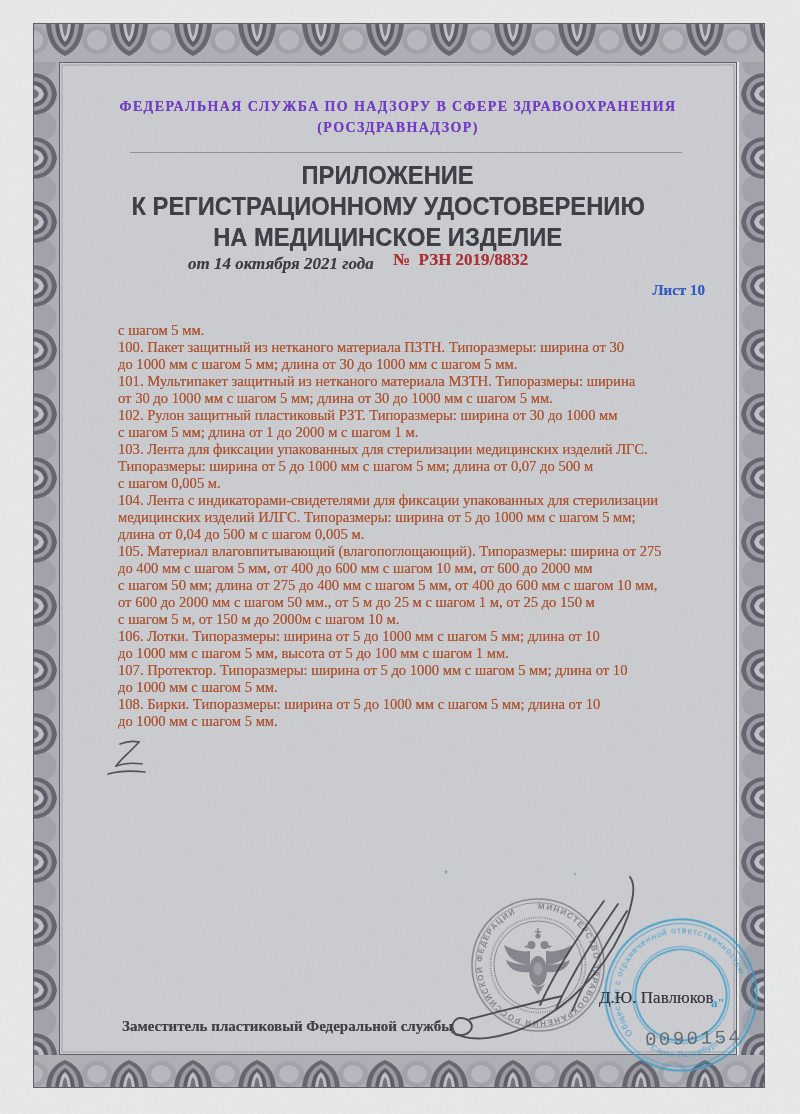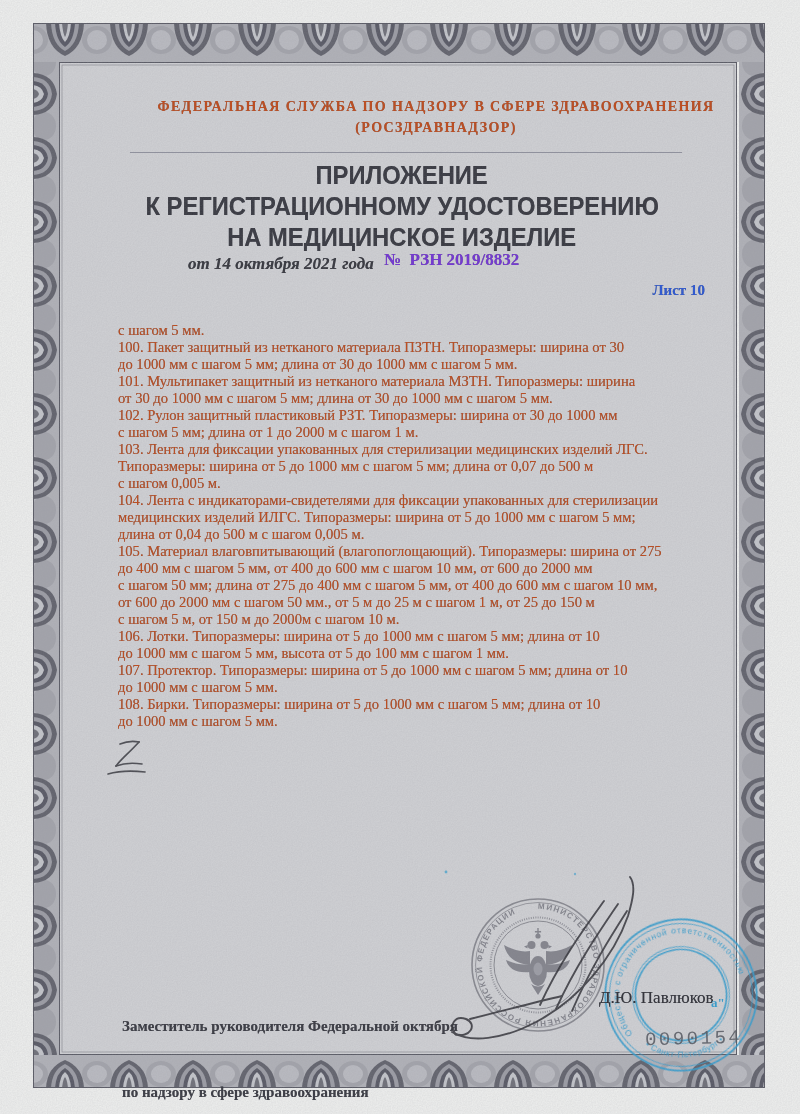--- a/index.html
+++ b/index.html
@@ -2,29 +2,29 @@
 <html><head>
 <meta charset="utf-8">
 <style>
   html,body{margin:0;padding:0;}
   body{background:#e9eae8;font-family:"Liberation Serif", serif;}
   .page{position:relative;width:800px;height:1114px;background:#f5f6f4;overflow:hidden;margin:0 auto;}
   .abs{position:absolute;}
   .layer{position:absolute;left:0;top:0;width:800px;height:1114px;}
   .content{position:absolute;left:0;top:0;width:800px;height:1114px;z-index:10;}
   .softtext{text-shadow:0 0 .5px rgba(45,46,54,.6);}
-  .org-block{left:59px;top:96px;width:678px;text-align:center;color:#c2410c;
-             font-weight:bold;font-size:14px;letter-spacing:1.4px;line-height:21px;margin-left:38px;}
+  .org-block{left:59px;top:96px;width:678px;text-align:center;color:#6d28d9;
+             font-weight:bold;font-size:14px;letter-spacing:1.4px;line-height:21px;}
   .divider{left:130px;top:152px;width:552px;height:0;border-top:1.2px solid #8e909c;}
-  .title-block{left:63px;top:160px;width:678px;text-align:center;color:#2d2e36;
+  .title-block{left:49px;top:160px;width:678px;text-align:center;color:#2d2e36;
                font-family:"Liberation Sans", sans-serif;font-weight:bold;
                font-size:25px;line-height:31px;}
   .cond{display:inline-block;transform:scaleX(.95);transform-origin:50% 50%;white-space:pre;}
   .date-text{left:188px;top:254px;color:#2b2c33;font-weight:bold;font-size:17px;white-space:pre;font-style:italic;}
-  .number-text{left:384px;top:250px;color:#6d28d9;font-weight:bold;font-size:17px;white-space:pre;}
+  .number-text{left:393px;top:250px;color:#b91c1c;font-weight:bold;font-size:17px;white-space:pre;}
   .sheet-label{left:560px;top:282px;width:145px;text-align:right;color:#1d4ed8;font-weight:bold;font-size:15px;white-space:pre;}
   .body-block{left:118px;top:322px;color:#c2410c;font-size:14.6px;}
   .bodyline{height:17px;line-height:17px;white-space:nowrap;}
   .signer-block{left:122px;top:971px;color:#2e2f37;font-weight:bold;font-size:15px;line-height:22px;white-space:pre;}
   .signer-name{left:599px;top:988px;color:#22232a;font-weight:normal;font-size:17px;white-space:pre;z-index:12;}
   .stamp-frag{left:711px;top:995px;color:#2a9dd2;font-weight:bold;font-size:13px;white-space:pre;z-index:12;}
   .form-number{left:645px;top:1028px;color:#4e525a;font-family:"Liberation Mono", monospace;
                font-size:19px;letter-spacing:2.5px;opacity:.88;transform:rotate(-1.5deg);z-index:12;white-space:pre;}
   .noise{z-index:50;pointer-events:none;opacity:.5;}
   .stamps{z-index:5;}
@@ -199,22 +199,21 @@
     <svg class="abs zmark" style="left:100px;top:728px;" width="70" height="66" viewBox="0 0 70 66">
       <g fill="none" stroke="#2c2d33" stroke-width="1.7" stroke-linecap="round" opacity=".85">
         <path d="M20,16 C26,13.5 34,13 39,14"></path>
         <path d="M39,14 C29,25 21,31 16,38"></path>
         <path d="M16,38 C24,35 35,35 42,36"></path>
         <path d="M8,46 C20,42.5 32,42.5 45,44"></path>
       </g>
     </svg>
 
     <div class="abs signer-block softtext">
-      <div>Заместитель руководителя Федеральной октября</div>
-      <div>по надзору в сфере здравоохранения</div>
+      <div>Заместитель пластиковый Федеральной службы</div>
     </div>
 
     <div class="abs signer-name softtext">Д.Ю. Павлюков</div>
     <div class="abs stamp-frag">а"</div>
     <div class="abs form-number">0090154</div>
   </div>
 
   <svg class="layer sig" viewBox="0 0 800 1114" aria-hidden="true">
     <g fill="none" stroke="#26262c" stroke-width="1.9" stroke-linecap="round" opacity=".85">
       <path d="M452,1032 C470,1043 502,1040 536,1022 C580,999 614,956 628,916 C633,899 636,885 630,877"></path>

